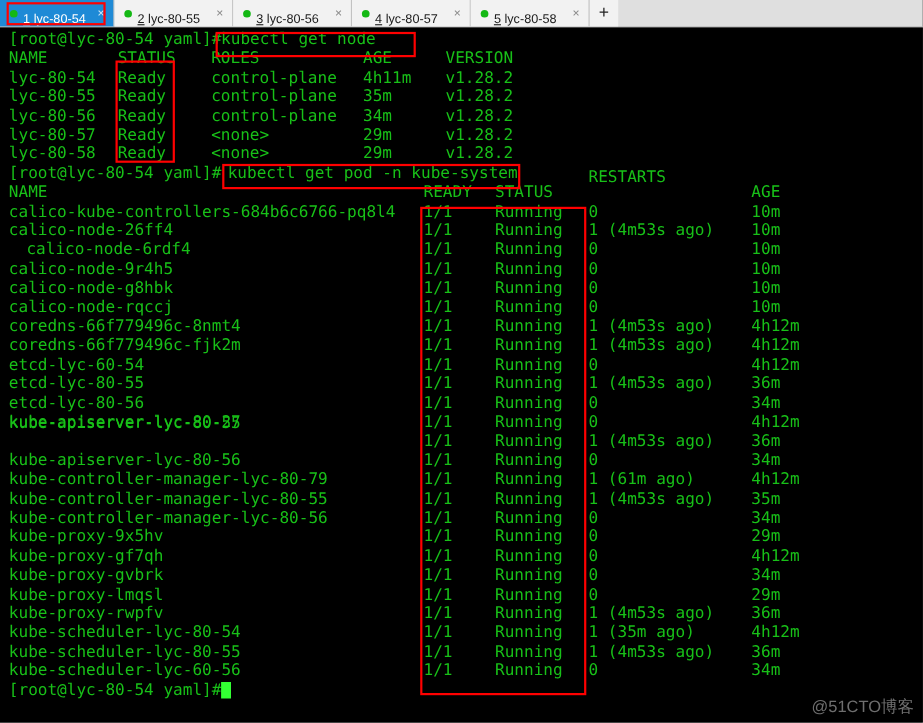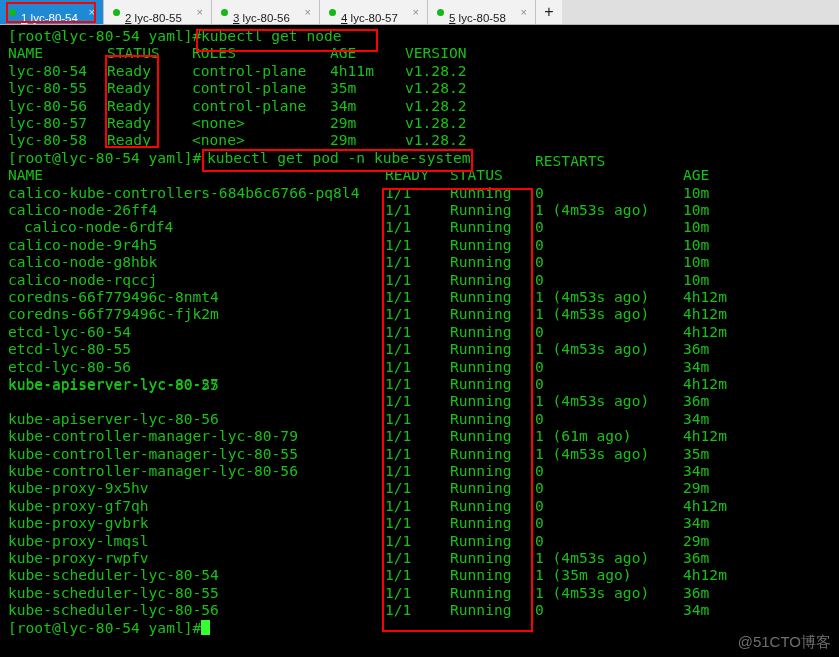--- a/index.html
+++ b/index.html
@@ -320,21 +320,21 @@
         <div class="cell" style="left: 8px; top: 541.4px;">kube-scheduler-lyc-80-54</div>
         <div class="cell" style="left: 385px; top: 541.4px;">1/1</div>
         <div class="cell" style="left: 450px; top: 541.4px;">Running</div>
         <div class="cell" style="left: 535px; top: 541.4px;">1 (35m ago)</div>
         <div class="cell" style="left: 683px; top: 541.4px;">4h12m</div>
         <div class="cell" style="left: 8px; top: 558.8px;">kube-scheduler-lyc-80-55</div>
         <div class="cell" style="left: 385px; top: 558.8px;">1/1</div>
         <div class="cell" style="left: 450px; top: 558.8px;">Running</div>
         <div class="cell" style="left: 535px; top: 558.8px;">1 (4m53s ago)</div>
         <div class="cell" style="left: 683px; top: 558.8px;">36m</div>
-        <div class="cell" style="left: 8px; top: 576.2px;">kube-scheduler-lyc-80-56</div>
+        <div class="cell" style="left: 8px; top: 576.2px;">kube-scheduler-lyc-60-56</div>
         <div class="cell" style="left: 385px; top: 576.2px;">1/1</div>
         <div class="cell" style="left: 450px; top: 576.2px;">Running</div>
         <div class="cell" style="left: 535px; top: 576.2px;">0</div>
         <div class="cell" style="left: 683px; top: 576.2px;">34m</div>
         <div class="cell" style="left: 8px; top: 593.6px;">[root@lyc-80-54 yaml]#</div>
         <div class="cursor" style="left: 201px; top: 594.6px;"></div>
       </div>
     <div class="watermark">@51CTO博客</div>
   </div>
 

